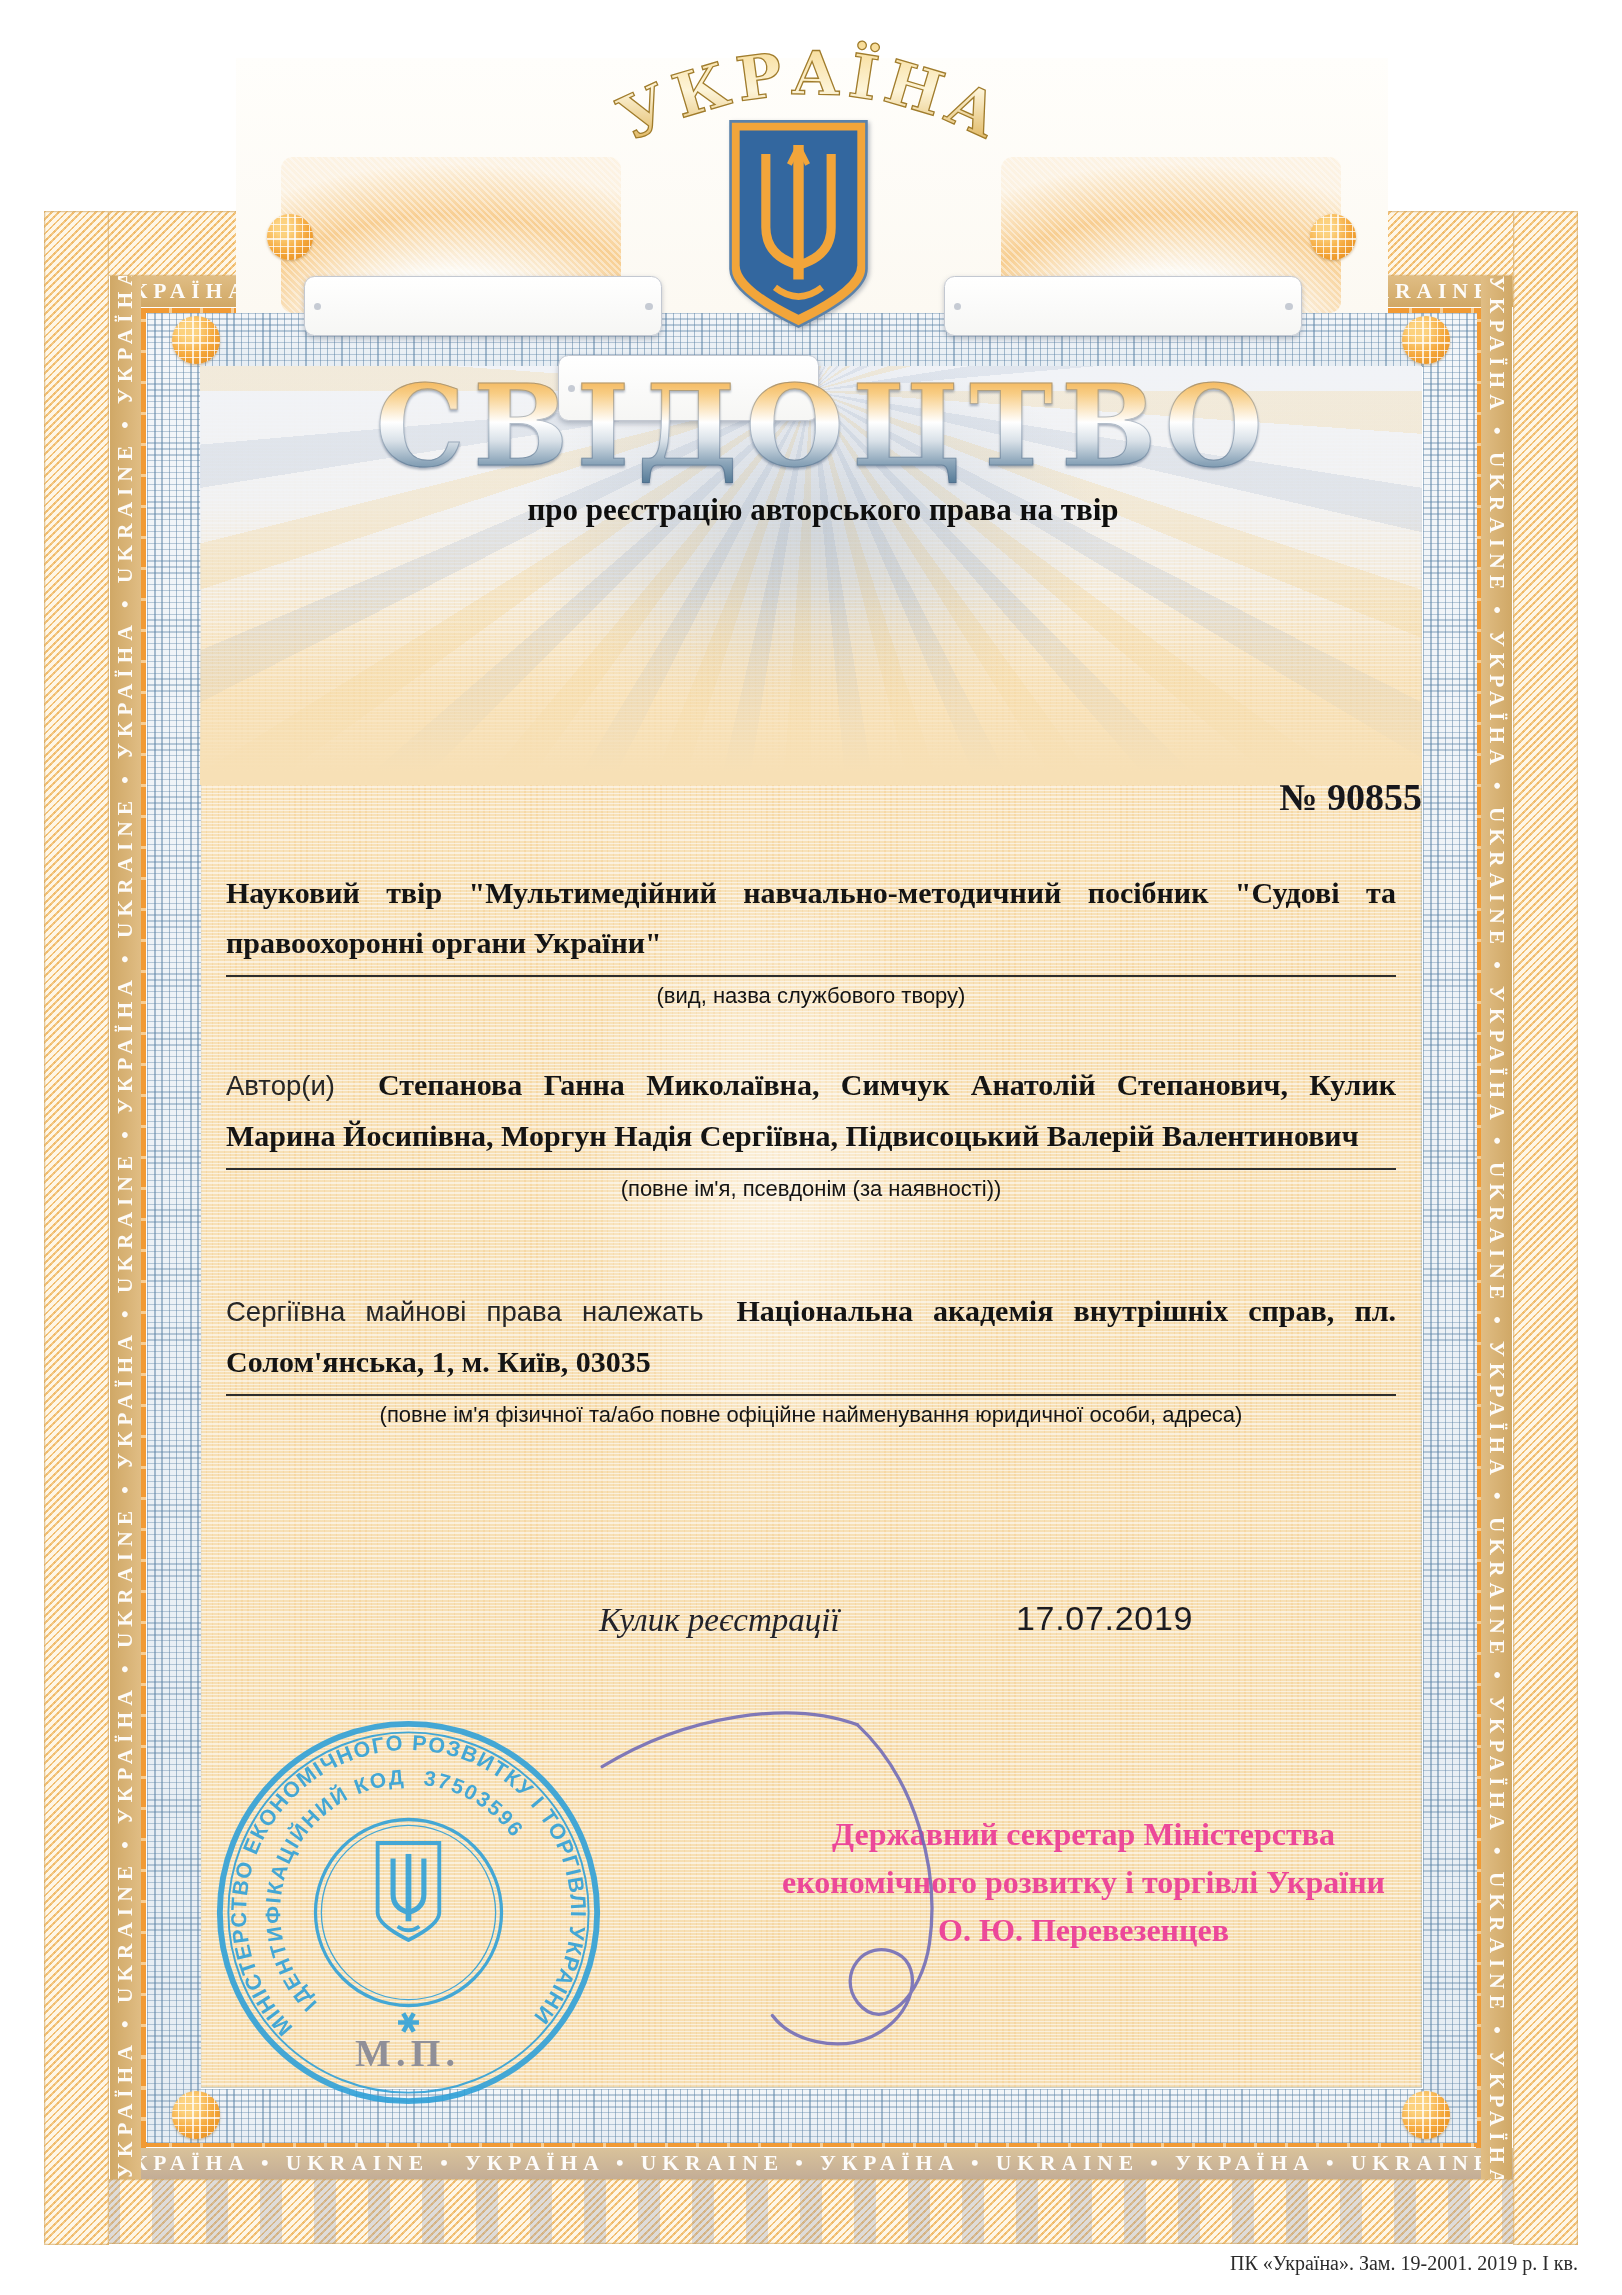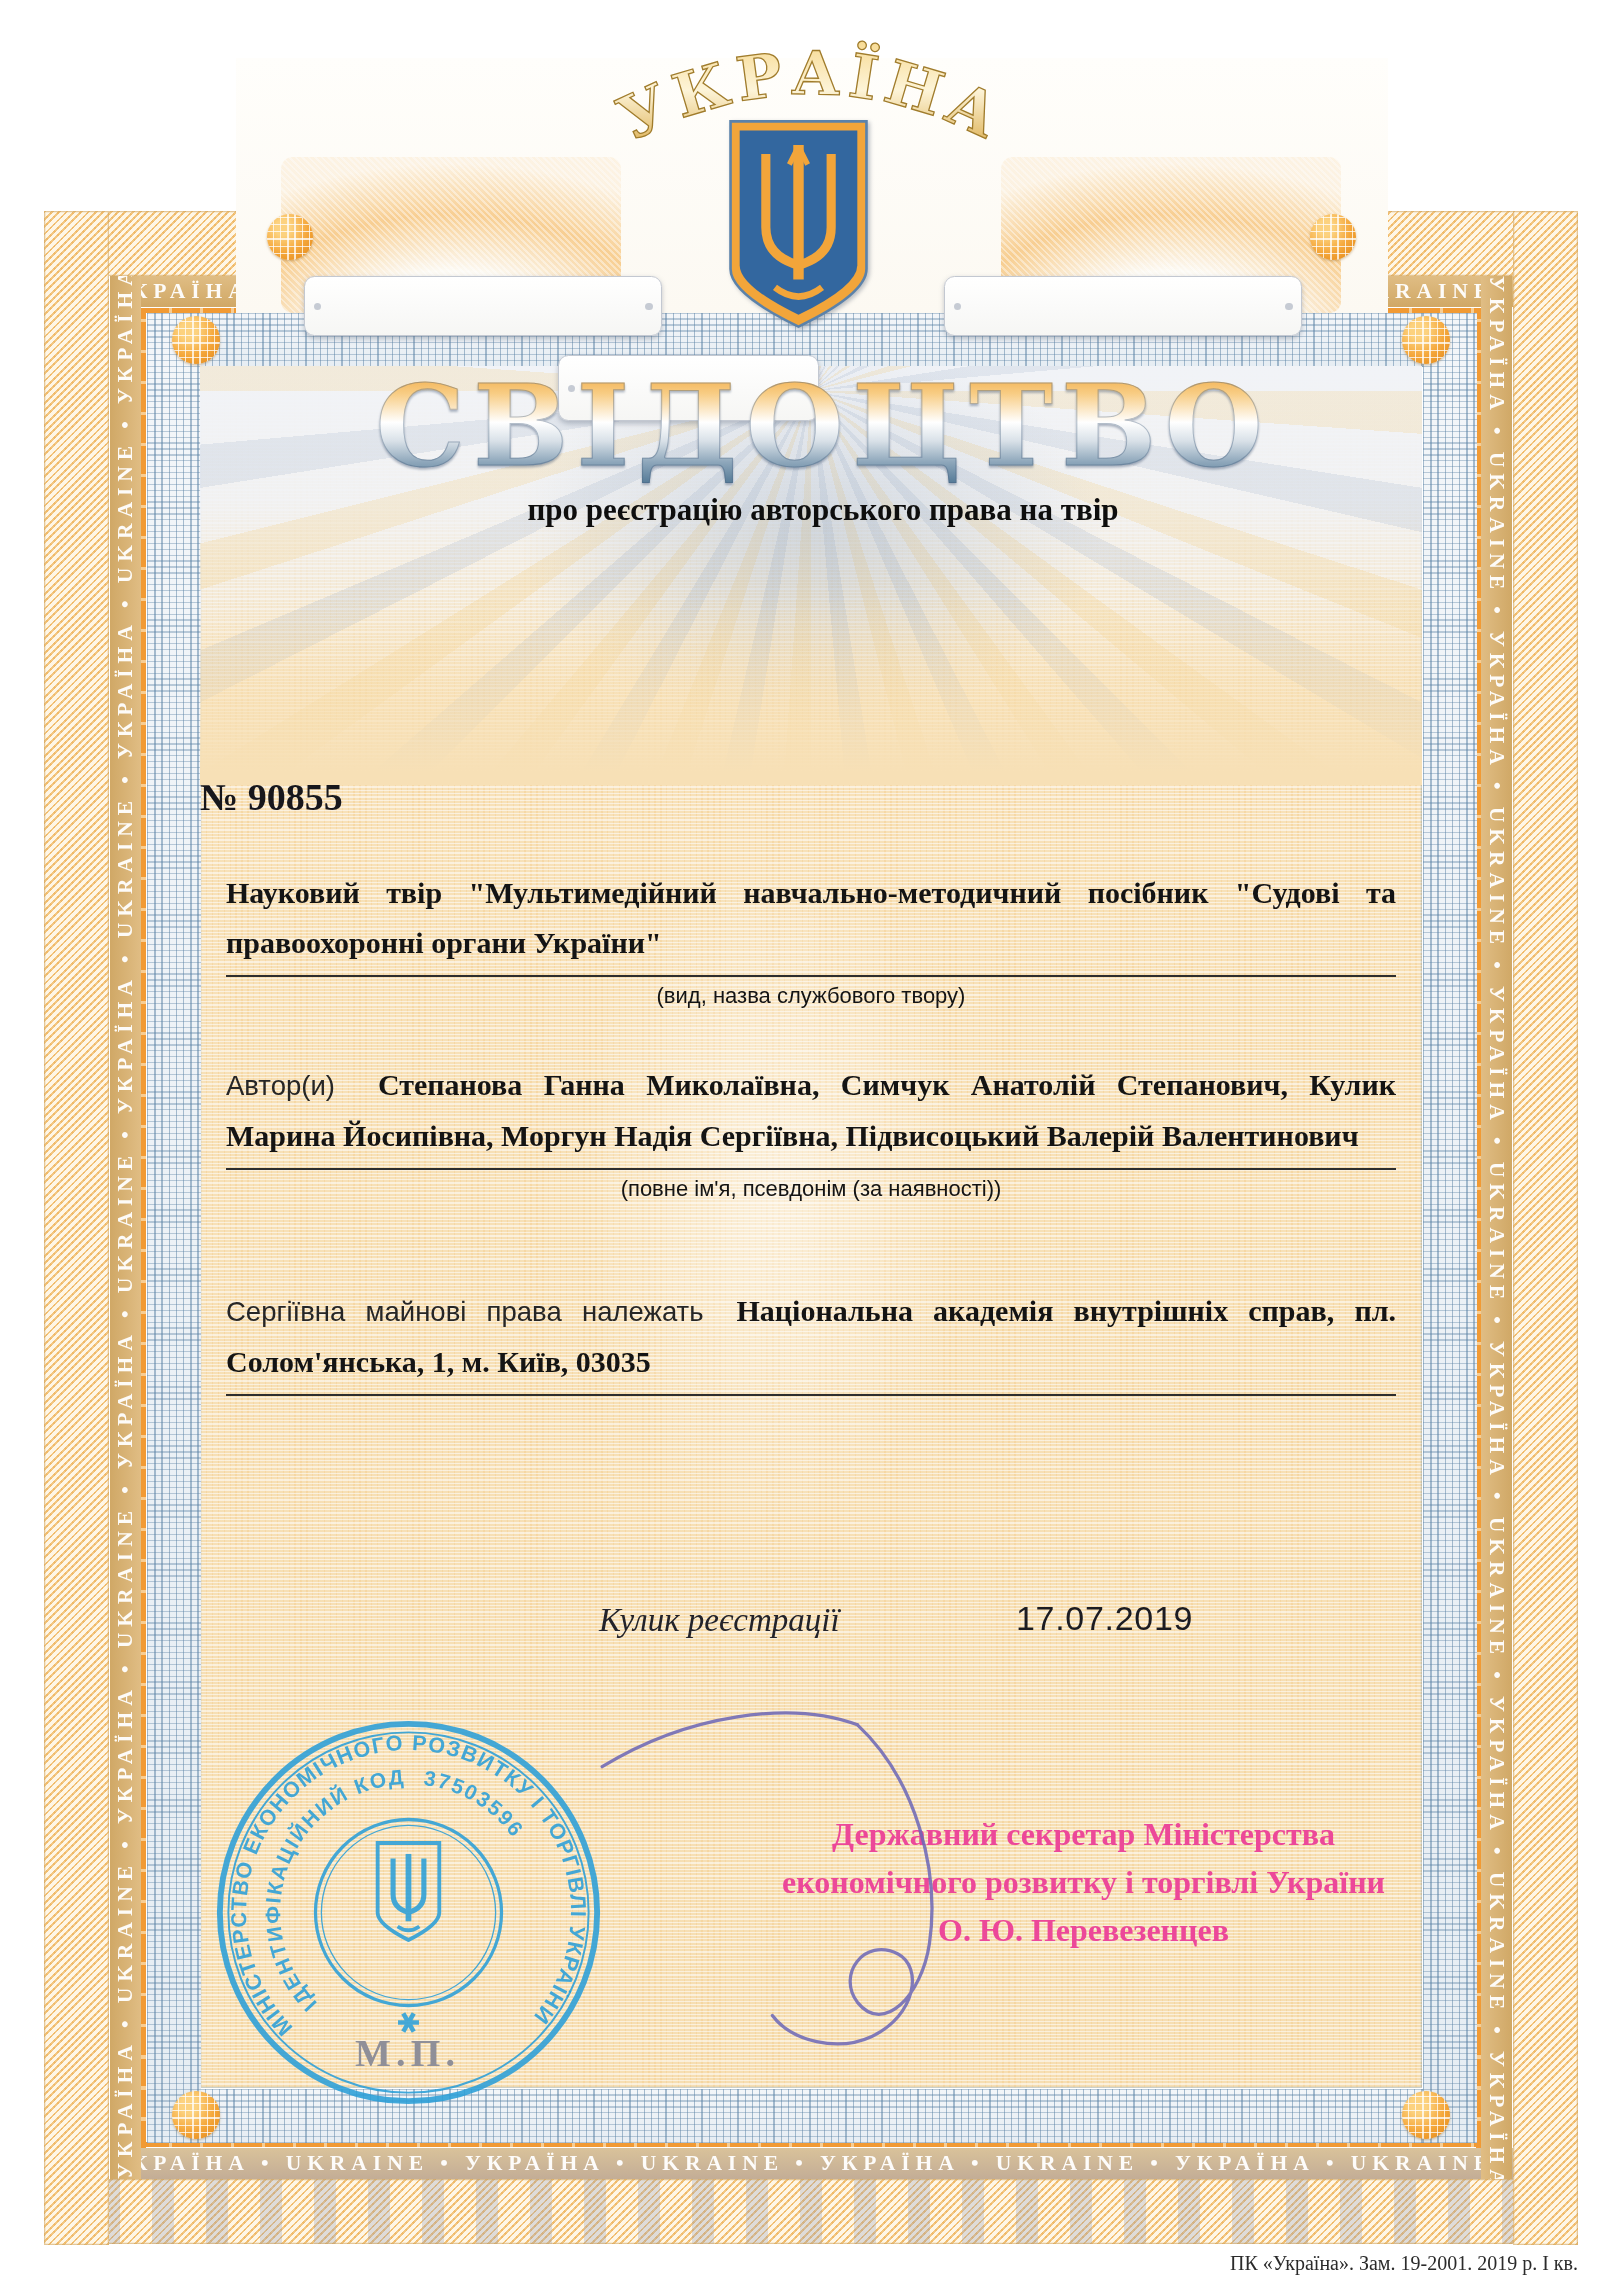--- a/index.html
+++ b/index.html
@@ -105,21 +105,21 @@
 
   
   .title-block{left:200px;top:364px;width:1222px;text-align:center;z-index:5;padding-left:12px;}
   .cert-title{font:bold 113px/124px "DejaVu Serif",serif;letter-spacing:7.9px;
       background:linear-gradient(180deg,#ef9f2e 0%,#f8cd85 24%,#ffffff 47%,#d9e1e8 62%,#8ea7bb 79%,#48708f 100%);
       -webkit-background-clip:text;background-clip:text;color:transparent;
       -webkit-text-stroke:1px rgba(70,95,125,.4);
       filter:drop-shadow(0 2.6px 1.3px rgba(60,80,110,.4));margin:0;}
   .cert-subtitle{font:bold 31px/37px "Liberation Serif",serif;color:#0e0e0e;margin-top:2.6px;}
 
-  .number{left:200px;top:771px;width:1222px;text-align:left;z-index:5;
+  .number{left:200px;top:771px;width:1222px;text-align:right;z-index:5;
       font:bold 38px/52px "Liberation Serif",serif;color:#17171c;}
 
   
   .section{left:226px;width:1170px;z-index:5;}
   .sec-work{top:868px;} .sec-authors{top:1060px;} .sec-rights{top:1286px;}
   .field-value{font:bold 30px/50px "Liberation Serif",serif;color:#141414;text-align:justify;margin:0;}
   .field-label{font:27.5px/50px "Liberation Sans",sans-serif;font-weight:normal;color:#262626;margin-right:43px;}
   .rule{border-top:2.6px solid #2e2e2e;margin-top:6.5px;}
   .field-caption{font:22px/33px "Liberation Sans",sans-serif;color:#141414;text-align:center;margin-top:2.6px;}
 
@@ -219,20 +219,21 @@
 
 <div class="abs section sec-authors">
   <p class="field-value"><span class="field-label">Автор(и)</span><span>Степанова Ганна Миколаївна, Симчук Анатолій Степанович, Кулик Марина Йосипівна, Моргун Надія Сергіївна, Підвисоцький Валерій Валентинович</span></p>
   <div class="rule"></div>
   <div class="field-caption">(повне ім'я, псевдонім (за наявності))</div>
 </div>
 
 <div class="abs section sec-rights">
   <p class="field-value"><span class="field-label" style="margin-right:33px;">Сергіївна майнові права належать</span><span>Національна академія внутрішніх справ, пл. Солом'янська, 1, м. Київ, 03035</span></p>
   <div class="rule"></div>
+  <div class="field-caption">(повне ім'я фізичної та/або повне офіційне найменування юридичної особи, адреса)</div>
 </div>
 
 <div class="abs date-label">Кулик реєстрації</div>
 <div class="abs date-value">17.07.2019</div>
 
 <div class="abs sign-block">Державний секретар Міністерства економічного розвитку і торгівлі України О. Ю. Перевезенцев</div>
 
 <div class="abs mp">М.П.</div>
 
 <svg class="abs stamp" viewBox="0 0 600 600">

